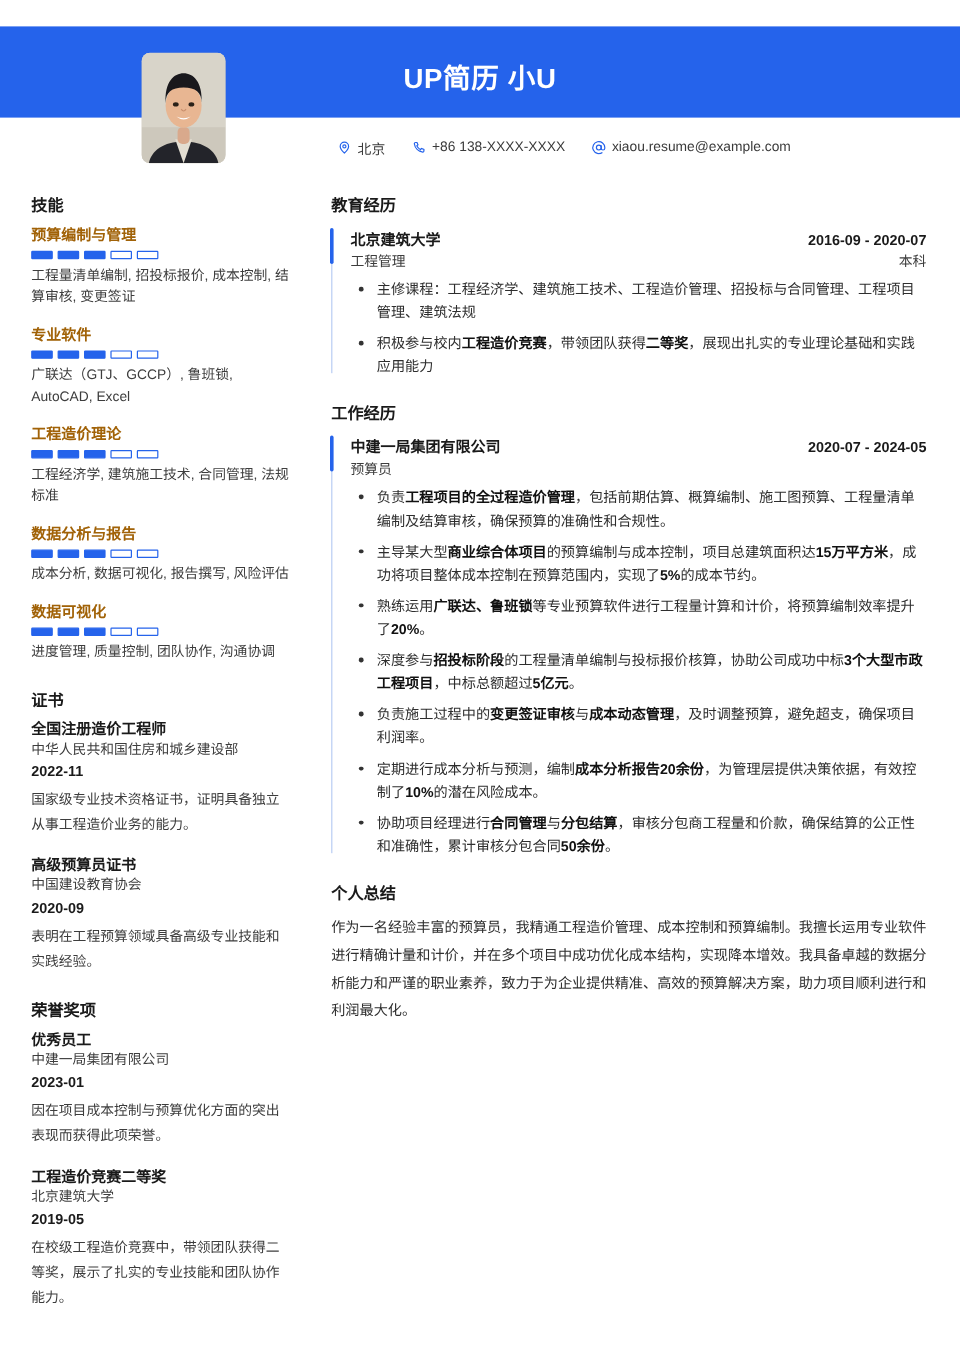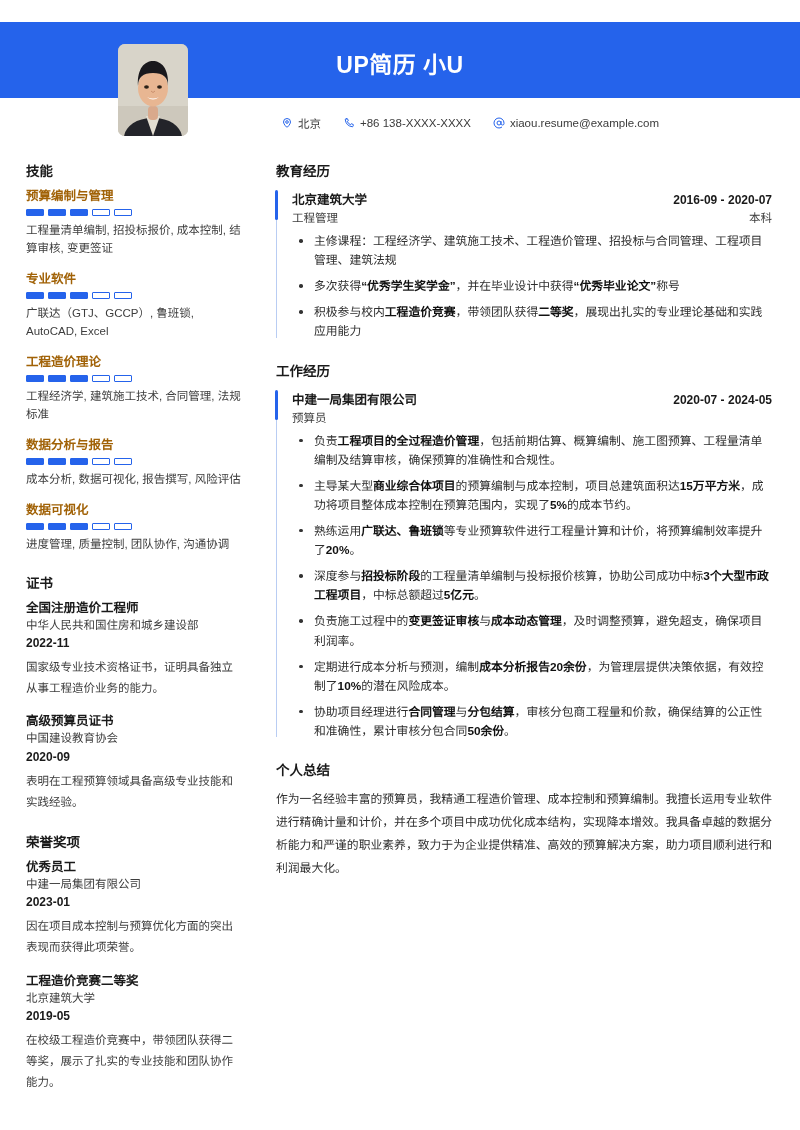--- a/index.html
+++ b/index.html
@@ -321,21 +321,20 @@
           <div class="entry-top">
             <span class="entry-org">北京建筑大学</span>
             <span class="entry-date">2016-09 - 2020-07</span>
           </div>
           <div class="entry-sub">
             <span class="entry-role">工程管理</span>
             <span class="entry-degree">本科</span>
           </div>
           <ul class="bullets">
               <li>主修课程：工程经济学、建筑施工技术、工程造价管理、招投标与合同管理、工程项目管理、建筑法规</li>
-              <li>多次获得<b>“优秀学生奖学金”</b>，并在毕业设计中获得<b>“优秀毕业论文”</b>称号</li>
               <li>积极参与校内<b>工程造价竞赛</b>，带领团队获得<b>二等奖</b>，展现出扎实的专业理论基础和实践应用能力</li>
             </ul>
         </div>
       </section>
 
       <section class="sec-block">
         <div class="sec-head">工作经历</div>
         <div class="entry">
           <div class="entry-top">
             <span class="entry-org">中建一局集团有限公司</span>

